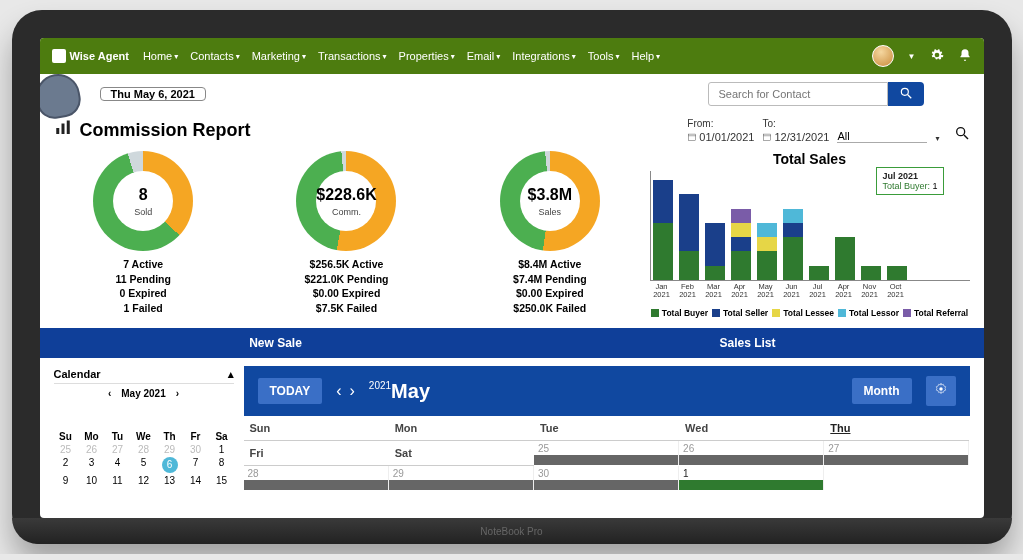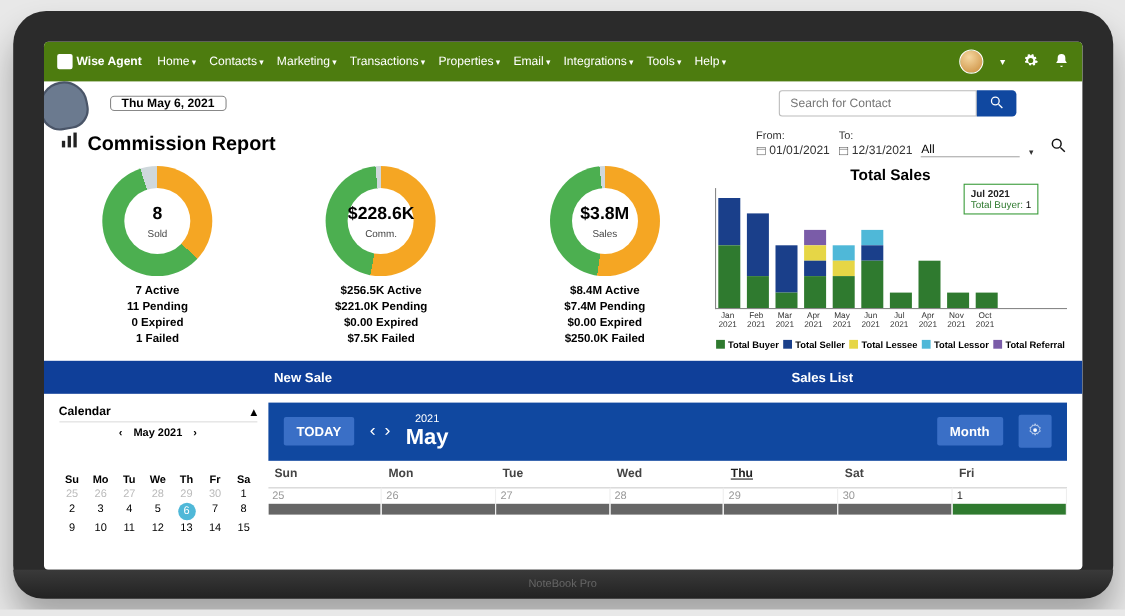--- a/index.html
+++ b/index.html
@@ -55,26 +55,26 @@
 .cal-side h4 { font-size:11px; padding:2px 0; border-bottom:1px solid #ddd; display:flex; justify-content:space-between;}
 .cal-month { text-align:center; font-weight:bold; margin:4px 0; display:flex; justify-content:center; gap:10px; align-items:center;}
 .cal-grid { display:grid; grid-template-columns:repeat(7,1fr); text-align:center; gap:2px; font-size:10px;}
 .cal-grid .hd { font-weight:bold;margin-top:28px;}
 .cal-grid .dim { color:#bbb;}
 .cal-grid .today { background:#4fb8d8; color:#fff; border-radius:50%; width:16px; height:16px; line-height:16px; margin:0 auto;}
 .big-cal { flex:1; }
 .bc-head { background:#1048a0; color:#fff; display:flex; align-items:center; padding:10px 14px; gap:14px;}
 .today-btn { background:#3a6fc6; color:#fff; border:none; padding:6px 12px; font-size:12px; font-weight:bold; border-radius:2px; cursor:pointer;}
 .bc-arrows { font-size:16px; display:flex; gap:8px;}
-.bc-month { display:flex; flex-direction:column; line-height:1.1;align-items:center;}
+.bc-month { display:flex; flex-direction:row; line-height:1.1;}
 .bc-month .yr { font-size:10px;}
 .bc-month .mo { font-size:20px; font-weight:bold;}
 .month-btn { margin-left:auto; background:#3a6fc6; color:#fff; border:none; padding:6px 12px; font-size:12px; font-weight:bold; border-radius:2px; cursor:pointer;}
 .gear-btn { background:#3a6fc6; color:#fff; border:none; width:30px; height:30px; border-radius:2px; cursor:pointer;}
-.bc-days { display:grid; grid-template-columns:repeat(7,1fr); font-size:11px; background:#fff;}
+.bc-days { display:grid; grid-template-columns:repeat(5,1fr); font-size:11px; background:#fff;}
 .bc-days .dh { padding:6px; font-weight:bold; border-bottom:1px solid #ccc; color:#444;}
 .bc-days .dh.today { text-decoration:underline; color:#222;}
 .bc-days .dc { padding:2px 4px; height:24px; font-size:10px; border-right:1px solid #eee; color:#999; position:relative; overflow:hidden;}
 .bc-days .dc.cur { color:#222;}
 .ev { position:absolute; bottom:0; left:0; right:0; height:10px; font-size:7px; color:#fff; padding:0 2px; overflow:hidden;} .ev.gray{background:#666;} .ev.green{background:#2f7a2f;}
 .ico { width:14px; height:14px; display:inline-block;}
 </style>
 </head>
 <body>
 
@@ -340,22 +340,22 @@
                   <path d="M12 2l1 3 3-1 1 3 3 1-1 3 1 3-3 1-1 3-3-1-1 3-1-3-3 1-1-3-3-1 1-3-1-3 3-1 1-3 3 1z" fill="none" stroke="#fff"></path>
                 </svg>
         </button>
       </div>
       <div class="bc-days" id="bcdays">
               <div class="dh">Sun</div>
               <div class="dh">Mon</div>
               <div class="dh">Tue</div>
               <div class="dh">Wed</div>
               <div class="dh today">Thu</div>
+              <div class="dh">Fri</div>
               <div class="dh">Sat</div>
-              <div class="dh">Fri</div>
               <div class="dc">25<div class="ev gray"></div></div>
               <div class="dc">26<div class="ev gray"></div></div>
               <div class="dc">27<div class="ev gray"></div></div>
               <div class="dc">28<div class="ev gray"></div></div>
               <div class="dc">29<div class="ev gray"></div></div>
               <div class="dc">30<div class="ev gray"></div></div>
               <div class="dc cur">1<div class="ev green"></div></div>
             </div>
     </div>
   </div>

